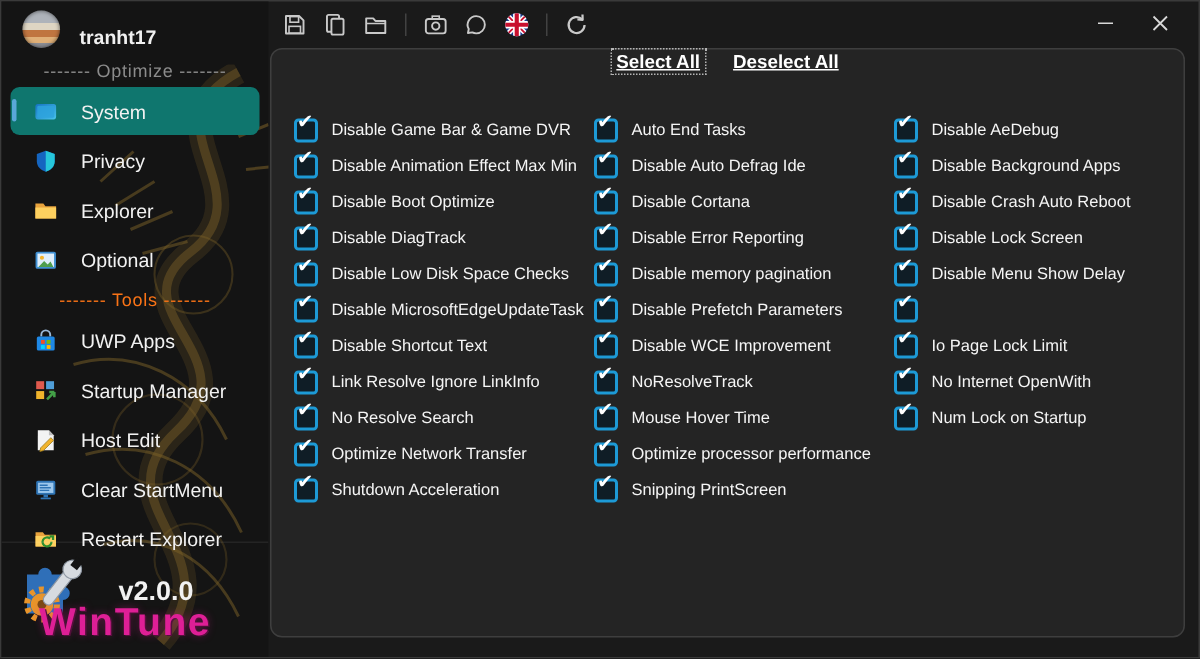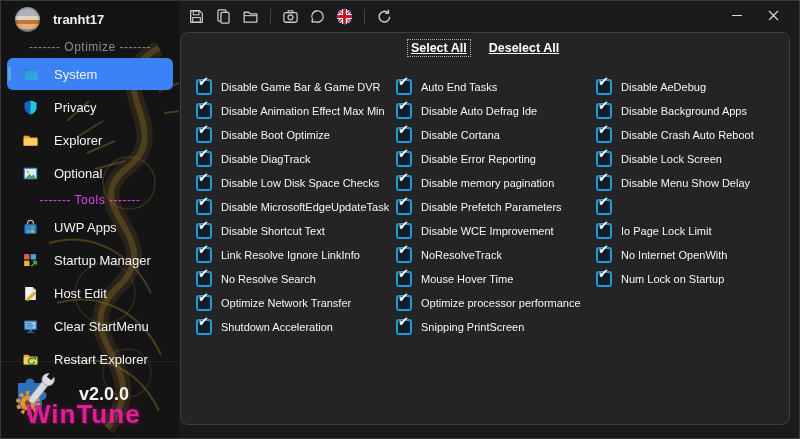--- a/index.html
+++ b/index.html
@@ -11,40 +11,40 @@
   .toolbar{position:absolute;left:182px;top:3px;display:flex;align-items:center}
   .tbtn{width:27px;height:24px;background:transparent;border:none;display:flex;align-items:center;justify-content:center;padding:0;cursor:pointer}
   .tbtn svg{width:17px;height:17px;display:block}
   .tsep{width:1px;height:15px;background:#424242;margin:0 6px}
   .winctl{position:absolute;right:8px;top:2px;display:flex}
   .ctl{width:36px;height:25px;display:flex;align-items:center;justify-content:center;background:transparent;border:none;cursor:pointer}
 
   
   .sidebar{position:absolute;left:0;top:0;width:178px;bottom:0;background:#141414;overflow:hidden}
   .dragon{position:absolute;right:-8px;top:42px;pointer-events:none}
-  .userrow{position:absolute;left:14px;top:6px;display:flex;align-items:center;gap:13px;z-index:2}
+  .userrow{position:absolute;left:14px;top:6px;display:flex;align-items:flex-end;gap:13px;z-index:2}
   .avatar{width:25px;height:25px;border-radius:50%;background:linear-gradient(180deg,#aeb3ba 0 34%,#ded5c3 34% 52%,#c07540 52% 70%,#e0b078 70% 86%,#8d8f96 86% 100%);box-shadow:inset 0 0 3px rgba(0,0,0,.6)}
   .username{color:#f0f0f0;font-size:13px;font-weight:bold}
   .nav{position:absolute;left:0;top:36px;right:0;z-index:2}
   .nav-sec{color:#8b8b8b;font-size:12px;text-align:center;height:20px;line-height:20px;letter-spacing:.5px}
-  .nav-sec.muted{color:#d946ef;margin-top:0}
+  .nav-sec.muted{color:#f97316;margin-top:0}
   .nav-item{position:relative;display:flex;align-items:center;gap:15px;height:32px;margin:1px 6px;padding-left:15px;border-radius:6px;color:#f2f2f2;font-size:13px;cursor:pointer}
-  .nav-item.selected{background:#3b82f6}
+  .nav-item.selected{background:#0f766e}
   .pill{display:none;position:absolute;left:1px;top:8px;width:3px;height:15px;border-radius:2px;background:#5aa7d8}
   .nav-item.selected .pill{display:block}
   .nav-item .icon{width:17px;flex:none}
   .nav-item .icon svg{width:17px;height:17px;display:block}
   .side-footer{position:absolute;left:0;right:0;bottom:0;height:76px;border-top:1px solid rgba(255,255,255,.07);z-index:2}
   .applogo{position:absolute;left:10px;top:4px}
   .version{position:absolute;left:78px;top:22px;color:#f2f2f2;font-size:18px;font-weight:bold}
   .brand{position:absolute;left:25px;top:37px;color:#de1f96;font-size:26px;font-weight:bold;letter-spacing:1px;text-shadow:1px 1px 0 #55103c,0 0 6px rgba(222,31,150,.4)}
 
   
   .panel{position:absolute;left:179px;top:31px;width:610px;height:393px;background:#242424;border:1px solid #3e3e3e;border-radius:8px;box-sizing:border-box}
-  .panel-header{display:flex;justify-content:center;gap:16px;margin-top:7px}
+  .panel-header{display:flex;justify-content:center;gap:16px;}
   .linkbtn{color:#fff;font-size:12.5px;font-weight:bold;text-decoration:underline;background:none;border:none;padding:1px 3px;cursor:pointer;font-family:inherit}
   .linkbtn.focused{outline:1px dotted #b5b5b5}
   .grid{position:absolute;left:15px;top:42px;display:flex}
   .cbcol{width:200px;display:flex;flex-direction:column}
   .cbrow{display:flex;align-items:center;gap:9px;height:24px;cursor:pointer}
   .cb{position:relative;width:12px;height:12px;border:2px solid #1d9ad6;border-radius:3px;background:#0f1d26;flex:none}
   .cb.checked::after{content:"✔";position:absolute;left:0;top:-7px;color:#fff;font-size:13px;font-weight:bold;font-family:"DejaVu Sans",sans-serif}
   .cblabel{color:#f5f5f5;font-size:11px;white-space:nowrap}
 </style>
 </head>

